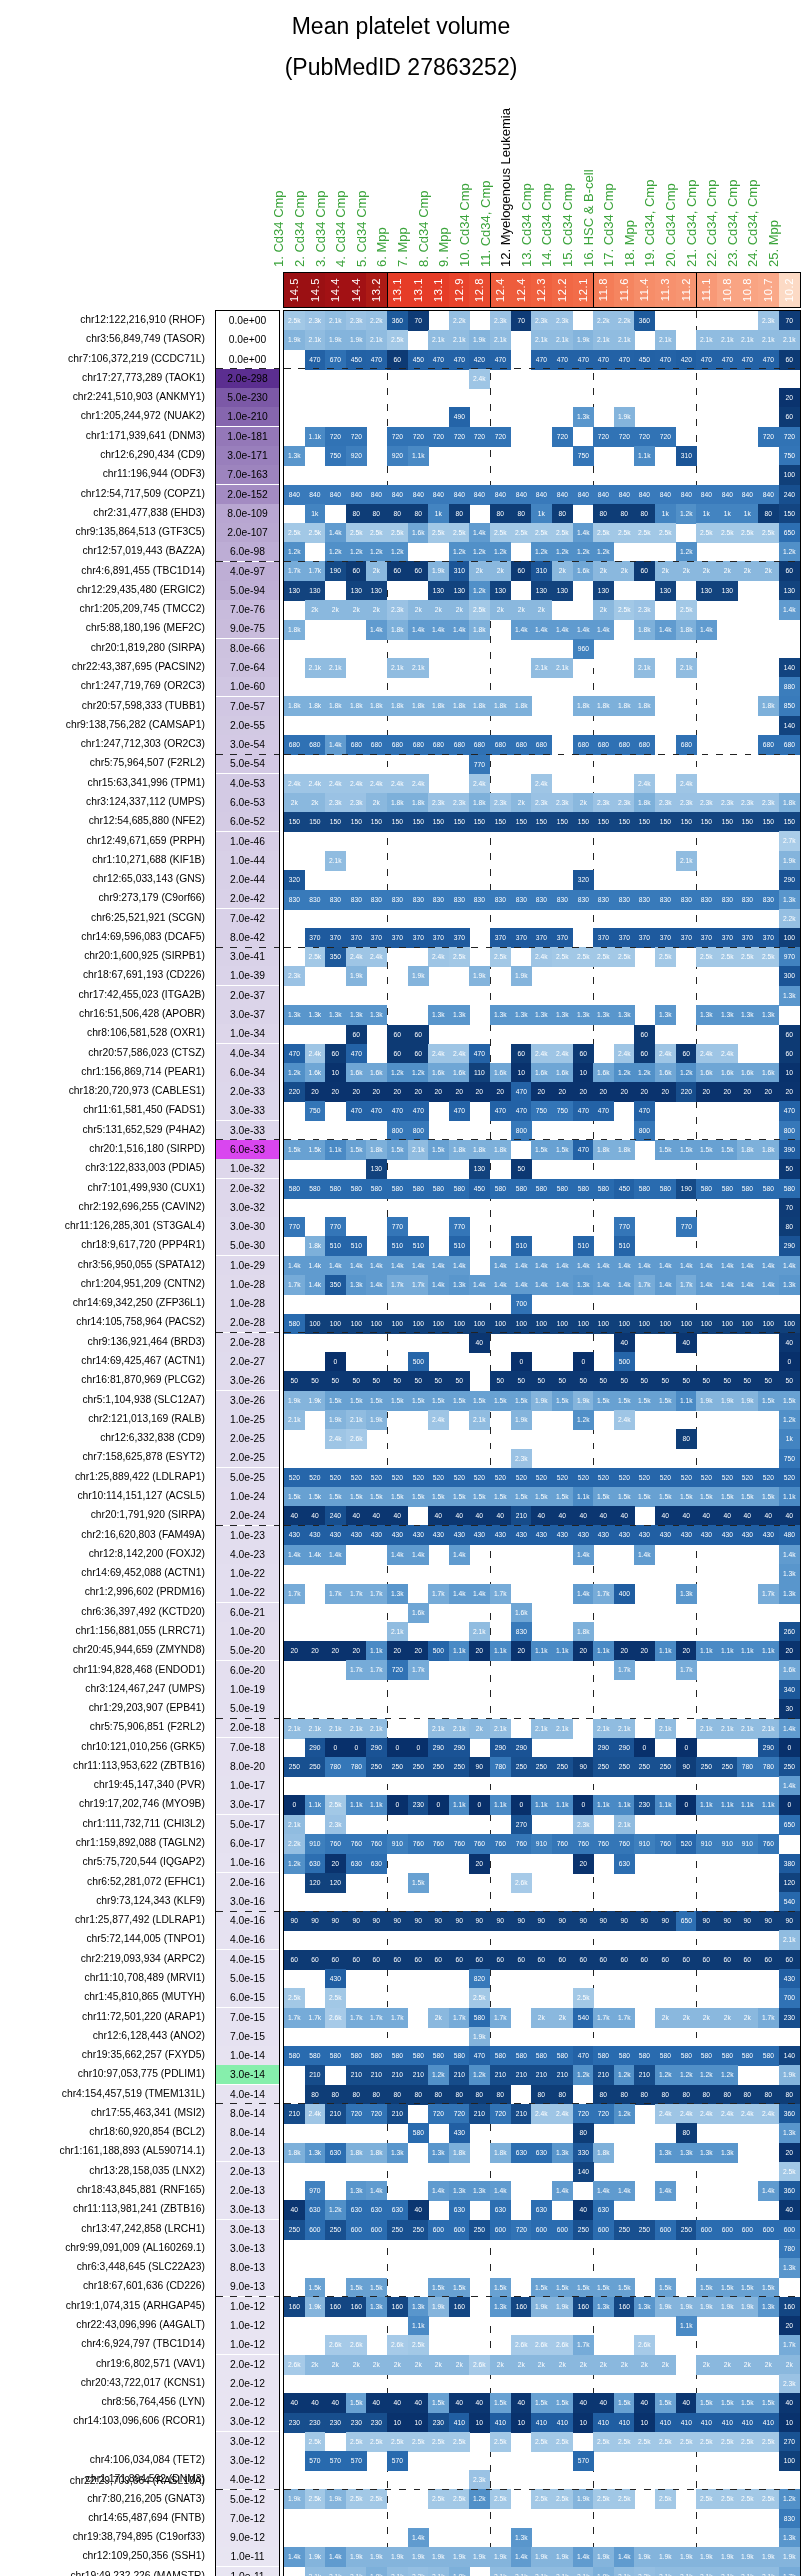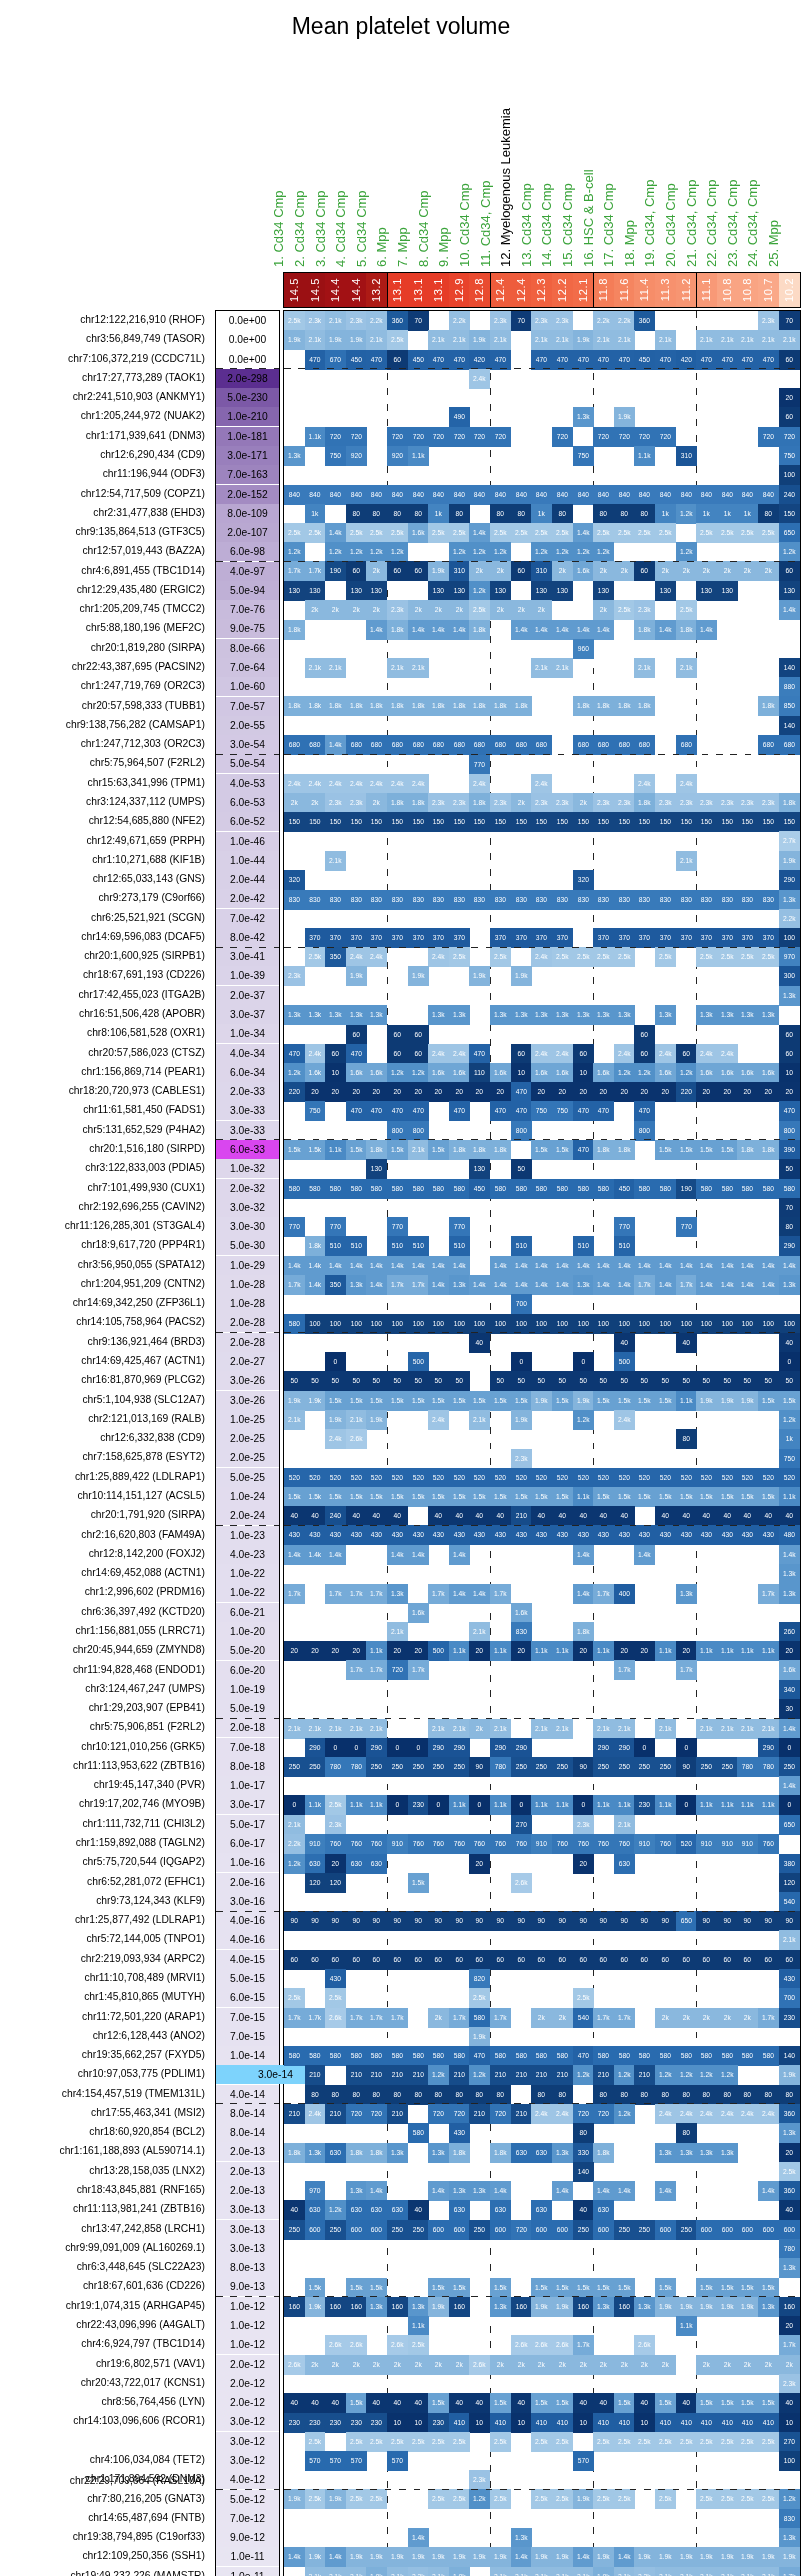--- a/index.html
+++ b/index.html
@@ -19,20 +19,21 @@
   #hm{position:absolute;box-sizing:border-box;border:1.5px solid #000;background:#fff;}
   .vdash{position:absolute;top:0;width:1px;height:100%;background:repeating-linear-gradient(180deg,#222 0 6.7px,transparent 6.7px 15.5px);z-index:1;}
   .hdash{position:absolute;left:0;width:100%;height:1px;background:repeating-linear-gradient(90deg,#222 0 6.7px,transparent 6.7px 14.4px);z-index:3;}
   .cell{position:absolute;z-index:2;display:flex;align-items:center;justify-content:center;color:#fff;font-size:6.7px;}
 </style>
 </head>
 <body>
 
 <div id="fig">
   <div class="title-line" style="top:13.4px;">Mean platelet volume</div>
+  <div class="title-line" style="top:54px;">(PubMedID 27863252)</div>
   <div id="hdr">
       <div class="colhdr" style="left: 286px; color: rgb(58, 163, 58);">1. Cd34 Cmp</div>
       <div class="colhdr" style="left: 307px; color: rgb(58, 163, 58);">2. Cd34 Cmp</div>
       <div class="colhdr" style="left: 328px; color: rgb(58, 163, 58);">3. Cd34 Cmp</div>
       <div class="colhdr" style="left: 348px; color: rgb(58, 163, 58);">4. Cd34 Cmp</div>
       <div class="colhdr" style="left: 369px; color: rgb(58, 163, 58);">5. Cd34 Cmp</div>
       <div class="colhdr" style="left: 389px; color: rgb(58, 163, 58);">6. Mpp</div>
       <div class="colhdr" style="left: 410px; color: rgb(58, 163, 58);">7. Mpp</div>
       <div class="colhdr" style="left: 431px; color: rgb(58, 163, 58);">8. Cd34 Cmp</div>
       <div class="colhdr" style="left: 451px; color: rgb(58, 163, 58);">9. Mpp</div>
@@ -323,37 +324,37 @@
       <div class="pvcell" style="top: 1253px; height: 19px; line-height: 19px; background: rgb(227, 222, 239); z-index: 1;">1.0e-22</div>
       <div class="pvcell" style="top: 1272px; height: 19px; line-height: 19px; background: rgb(227, 222, 239); z-index: 1;">1.0e-22</div>
       <div class="pvcell" style="top: 1292px; height: 19px; line-height: 19px; background: rgb(227, 222, 239); z-index: 1;">6.0e-21</div>
       <div class="pvcell" style="top: 1311px; height: 19px; line-height: 19px; background: rgb(228, 223, 239); z-index: 1;">1.0e-20</div>
       <div class="pvcell" style="top: 1330px; height: 19px; line-height: 19px; background: rgb(228, 223, 239); z-index: 1;">5.0e-20</div>
       <div class="pvcell" style="top: 1350px; height: 19px; line-height: 19px; background: rgb(228, 223, 239); z-index: 1;">6.0e-20</div>
       <div class="pvcell" style="top: 1369px; height: 19px; line-height: 19px; background: rgb(228, 224, 240); z-index: 1;">1.0e-19</div>
       <div class="pvcell" style="top: 1388px; height: 19px; line-height: 19px; background: rgb(228, 224, 240); z-index: 1;">5.0e-19</div>
       <div class="pvcell" style="top: 1407px; height: 19px; line-height: 19px; background: rgb(229, 224, 240); z-index: 1;">2.0e-18</div>
       <div class="pvcell" style="top: 1427px; height: 19px; line-height: 19px; background: rgb(229, 224, 240); z-index: 1;">7.0e-18</div>
-      <div class="pvcell" style="top: 1446px; height: 19px; line-height: 19px; background: rgb(229, 224, 240); z-index: 1;">8.0e-18</div>
+      <div class="pvcell" style="top: 1446px; height: 19px; line-height: 19px; background: rgb(229, 224, 240); z-index: 1;">8.0e-20</div>
       <div class="pvcell" style="top: 1465px; height: 19px; line-height: 19px; background: rgb(229, 225, 240); z-index: 1;">1.0e-17</div>
       <div class="pvcell" style="top: 1484px; height: 19px; line-height: 19px; background: rgb(229, 225, 240); z-index: 1;">3.0e-17</div>
       <div class="pvcell" style="top: 1504px; height: 19px; line-height: 19px; background: rgb(229, 225, 240); z-index: 1;">5.0e-17</div>
       <div class="pvcell" style="top: 1523px; height: 19px; line-height: 19px; background: rgb(229, 225, 240); z-index: 1;">6.0e-17</div>
       <div class="pvcell" style="top: 1542px; height: 19px; line-height: 19px; background: rgb(230, 226, 241); z-index: 1;">1.0e-16</div>
       <div class="pvcell" style="top: 1562px; height: 19px; line-height: 19px; background: rgb(230, 226, 241); z-index: 1;">2.0e-16</div>
       <div class="pvcell" style="top: 1581px; height: 19px; line-height: 19px; background: rgb(230, 226, 241); z-index: 1;">3.0e-16</div>
       <div class="pvcell" style="top: 1600px; height: 19px; line-height: 19px; background: rgb(230, 226, 241); z-index: 1;">4.0e-16</div>
       <div class="pvcell" style="top: 1619px; height: 19px; line-height: 19px; background: rgb(230, 226, 241); z-index: 1;">4.0e-16</div>
       <div class="pvcell" style="top: 1639px; height: 19px; line-height: 19px; background: rgb(230, 226, 241); z-index: 1;">4.0e-15</div>
       <div class="pvcell" style="top: 1658px; height: 19px; line-height: 19px; background: rgb(230, 226, 241); z-index: 1;">5.0e-15</div>
       <div class="pvcell" style="top: 1677px; height: 19px; line-height: 19px; background: rgb(230, 226, 241); z-index: 1;">6.0e-15</div>
       <div class="pvcell" style="top: 1697px; height: 19px; line-height: 19px; background: rgb(230, 226, 241); z-index: 1;">7.0e-15</div>
       <div class="pvcell" style="top: 1716px; height: 19px; line-height: 19px; background: rgb(230, 226, 241); z-index: 1;">7.0e-15</div>
       <div class="pvcell" style="top: 1735px; height: 19px; line-height: 19px; background: rgb(231, 227, 241); z-index: 1;">1.0e-14</div>
-      <div class="pvcell" style="top: 1754px; height: 19px; line-height: 19px; background: #7dd3fc; z-index: 1; padding-left: 28px;">3.0e-14</div>
+      <div class="pvcell" style="top: 1754px; height: 19px; line-height: 19px; background: #86efac; z-index: 1;">3.0e-14</div>
       <div class="pvcell" style="top: 1774px; height: 19px; line-height: 19px; background: rgb(231, 227, 241); z-index: 1;">4.0e-14</div>
       <div class="pvcell" style="top: 1793px; height: 19px; line-height: 19px; background: rgb(231, 227, 241); z-index: 1;">8.0e-14</div>
       <div class="pvcell" style="top: 1812px; height: 19px; line-height: 19px; background: rgb(231, 227, 241); z-index: 1;">8.0e-14</div>
       <div class="pvcell" style="top: 1831px; height: 19px; line-height: 19px; background: rgb(231, 227, 242); z-index: 1;">2.0e-13</div>
       <div class="pvcell" style="top: 1851px; height: 19px; line-height: 19px; background: rgb(231, 227, 242); z-index: 1;">2.0e-13</div>
       <div class="pvcell" style="top: 1870px; height: 19px; line-height: 19px; background: rgb(231, 227, 242); z-index: 1;">2.0e-13</div>
       <div class="pvcell" style="top: 1889px; height: 19px; line-height: 19px; background: rgb(231, 227, 242); z-index: 1;">3.0e-13</div>
       <div class="pvcell" style="top: 1909px; height: 19px; line-height: 19px; background: rgb(231, 227, 242); z-index: 1;">3.0e-13</div>
       <div class="pvcell" style="top: 1928px; height: 19px; line-height: 19px; background: rgb(231, 227, 242); z-index: 1;">3.0e-13</div>
       <div class="pvcell" style="top: 1947px; height: 19px; line-height: 19px; background: rgb(231, 227, 242); z-index: 1;">8.0e-13</div>

